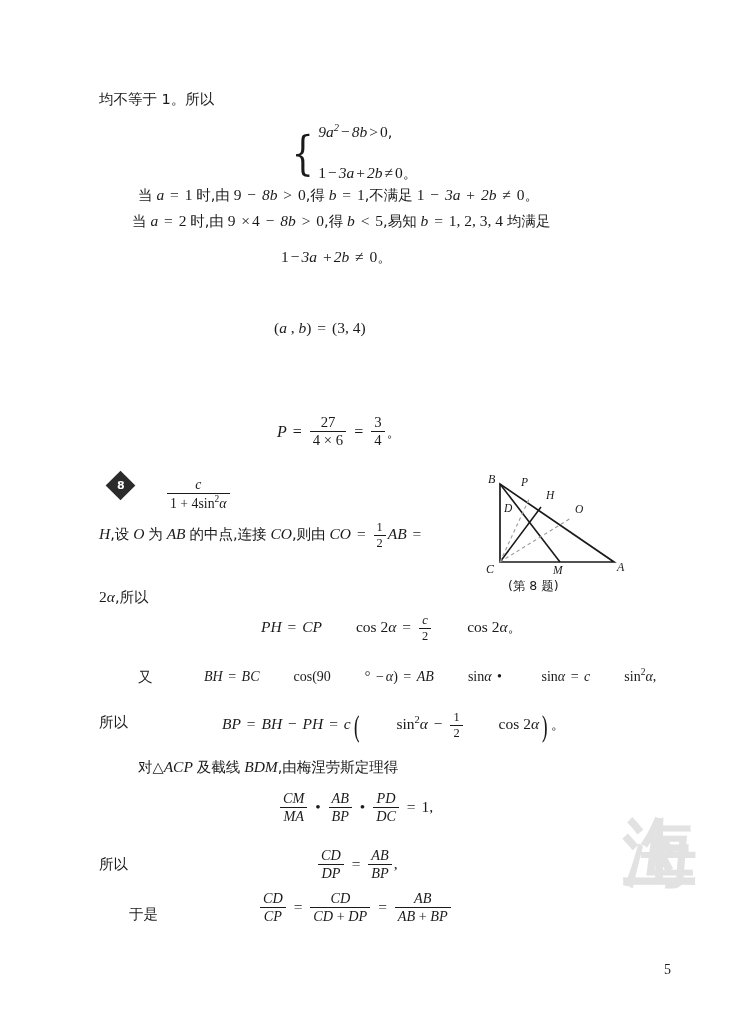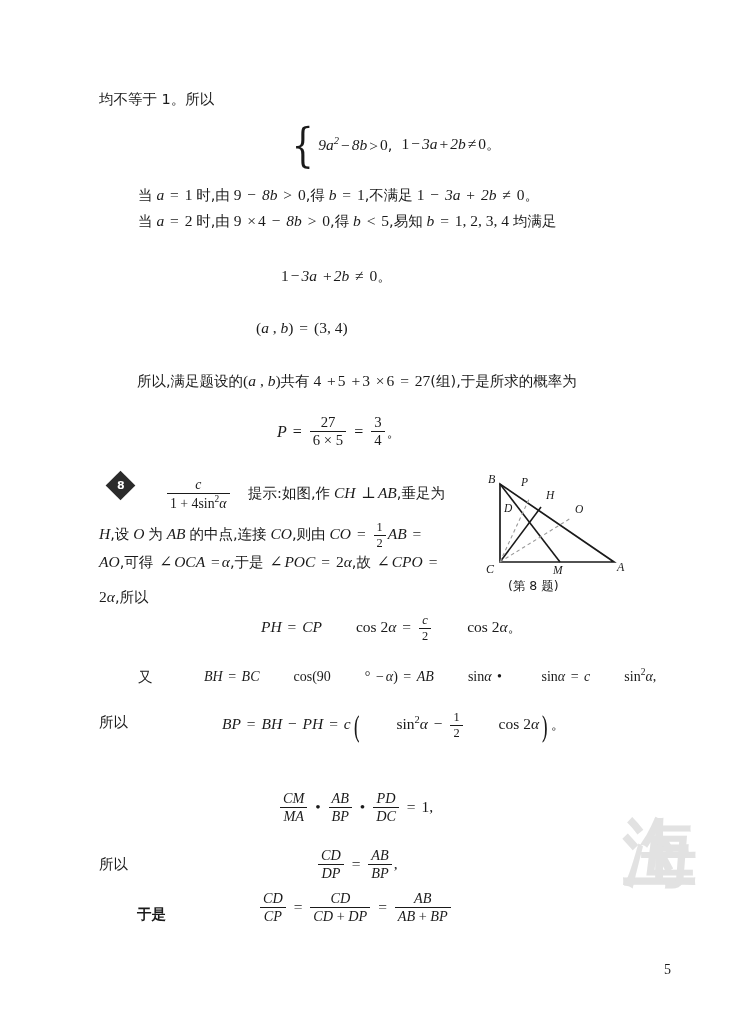--- a/index.html
+++ b/index.html
@@ -22,21 +22,21 @@
   .frac{display:inline-block;vertical-align:-0.55em;text-align:center;margin:0 2px;}
   .frac > span{display:block;padding:0 3px;font-size:0.92em;line-height:1.18;}
   .frac .num{border-bottom:1.1px solid #1a1a1a;}
   .frac.sm{vertical-align:-0.5em;}
   .frac.sm > span{font-size:0.8em;}
 
   
   .sys{position:absolute;display:flex;align-items:center;}
   .sys .brace{font-size:46px;line-height:1;font-family:"DejaVu Serif",serif;
               transform:scaleX(.75);margin-right:1px;}
-  .sys .rows{display:flex;flex-direction:row;gap:9px;font-size:15.5px;}
+  .sys .rows{display:flex;flex-direction:column;gap:23px;font-size:15.5px;}
 
   
   .bp{display:inline-block;font-size:30px;line-height:0;vertical-align:-0.30em;
       transform:scaleX(.6);font-family:"DejaVu Serif",serif;}
 
   
   .diamond{position:absolute;width:21px;height:21px;background:#2b2b2b;
            transform:rotate(45deg);display:flex;align-items:center;justify-content:center;}
   .diamond span{transform:rotate(-45deg);color:#ffffff;font-size:11px;
                 font-family:"DejaVu Sans",sans-serif;font-weight:bold;line-height:1;}
@@ -69,65 +69,56 @@
       <div>
         1<span class="op">−</span><i class="v">3a</i><span class="op">+</span><i class="v">2b</i><span class="op">≠</span>0<span class="cjk">。</span>
       </div>
     </div>
   </div>
 
   <div class="line" style="left:138px;top:185px;">
     <span class="cjk">当</span> <i class="v">a</i> <span class="op">=</span> 1 <span class="cjk">时,由</span> 9 <span class="op">−</span> <i class="v">8b</i> <span class="op">&gt;</span> 0<span class="cjk">,得</span> <i class="v">b</i> <span class="op">=</span> 1<span class="cjk">,不满足</span> 1 <span class="op">−</span> <i class="v">3a</i> <span class="op">+</span> <i class="v">2b</i> <span class="op">≠</span> 0<span class="cjk">。</span>
   </div>
 
-  <div class="line" style="left:138px;top:211px;">
+  <div class="line" style="left:132px;top:211px;">
     <span class="cjk">当</span> <i class="v">a</i> <span class="op">=</span> 2 <span class="cjk">时,由</span> 9 <span class="op">×</span>4 <span class="op">−</span> <i class="v">8b</i> <span class="op">&gt;</span> 0<span class="cjk">,得</span> <i class="v">b</i> <span class="op">&lt;</span> 5<span class="cjk">,易知</span> <i class="v">b</i> <span class="op">=</span> 1, 2, 3, 4 <span class="cjk">均满足</span>
   </div>
 
-  <div class="ctr" style="left:281px;top:248px;margin-top:19px;">
+  <div class="ctr" style="left:281px;top:248px;">
     1<span class="op">−</span><i class="v">3a</i> <span class="op">+</span><i class="v">2b</i> <span class="op">≠</span> 0<span class="cjk">。</span>
   </div>
 
 
-  <div class="ctr" style="left:256px;top:319px;">
+  <div class="ctr" style="left:274px;top:319px;">
     (<i class="v">a</i> , <i class="v">b</i>) <span class="op">=</span> (3, 4)
   </div>
 
 
-  <div class="line" style="left:137px;top:371px;">
-    <span class="cjk">所以,满足题设的</span>(<i class="v">a</i> , <i class="v">b</i>)<span class="cjk">共有</span> 4 <span class="op">+</span>5 <span class="op">+</span>3 <span class="op">×</span>6 <span class="op">=</span> 27<span class="cjk">(组),于是所求的概率为</span>
-  </div>
 
   <div class="ctr" style="left:277px;top:414px;font-size:16px;">
     <i class="v">P</i> <span class="op">=</span>
-    <span class="frac"><span class="num">27</span><span>6 × 5</span></span>
+    <span class="frac"><span class="num">27</span><span>4 × 6</span></span>
     <span class="op">=</span>
     <span class="frac"><span class="num">3</span><span>4</span></span><span class="cjk">。</span>
   </div>
 
   <div class="diamond" style="left:110px;top:475px;">
     <span>8</span>
   </div>
 
   <div class="ctr" style="left:165px;top:477px;font-size:15px;">
     <span class="frac"><span class="num"><i class="v">c</i></span><span>1 + 4sin<sup class="e">2</sup><i class="v">α</i></span></span>
   </div>
 
-  <div class="line" style="left:248px;top:483px;">
-    <span class="cjk">提示:如图,作</span> <i class="v">CH</i> <span class="op">⊥</span><i class="v">AB</i><span class="cjk">,垂足为</span>
-  </div>
 
   <div class="line" style="left:99px;top:520px;">
     <i class="v">H</i><span class="cjk">,设</span> <i class="v">O</i> <span class="cjk">为</span> <i class="v">AB</i> <span class="cjk">的中点,连接</span> <i class="v">CO</i><span class="cjk">,则由</span> <i class="v">CO</i> <span class="op">=</span>
     <span class="frac sm"><span class="num">1</span><span>2</span></span><i class="v">AB</i> <span class="op">=</span>
   </div>
 
-  <div class="line" style="left:99px;top:552px;">
-    <i class="v">AO</i><span class="cjk">,可得</span> <span class="op">∠</span><i class="v">OCA</i> <span class="op">=</span><i class="v">α</i><span class="cjk">,于是</span> <span class="op">∠</span><i class="v">POC</i> <span class="op">=</span> 2<i class="v">α</i><span class="cjk">,故</span> <span class="op">∠</span><i class="v">CPO</i> <span class="op">=</span>
-  </div>
 
   <div class="line" style="left:99px;top:580px;margin-top:7px;">
     2<i class="v">α</i><span class="cjk">,所以</span>
   </div>
 
   <div class="figure" style="left:478px;top:470px;">
     <svg width="150" height="105" viewBox="0 0 150 105">
 
       <polygon points="22,14 22,92 136,92" fill="none" stroke="#1a1a1a" stroke-width="1.7"></polygon>
 
@@ -162,38 +153,41 @@
   <div class="ctr" style="left:204px;top:667px;font-size:14px;">
     <i class="v">BH</i> <span class="op">=</span> <i class="v">BC</i><span class="up">cos</span>(90<span class="up">°</span> <span class="op">−</span><i class="v">α</i>) <span class="op">=</span> <i class="v">AB</i><span class="up">sin</span><i class="v">α</i> <span class="op">•</span> <span class="up">sin</span><i class="v">α</i> <span class="op">=</span> <i class="v">c</i><span class="up">sin</span><sup class="e">2</sup><i class="v">α</i>,
   </div>
 
   <div class="line cjk" style="left:99px;top:713px;">所以</div>
   <div class="ctr" style="left:222px;top:710px;font-size:15.5px;">
     <i class="v">BP</i> <span class="op">=</span> <i class="v">BH</i> <span class="op">−</span> <i class="v">PH</i> <span class="op">=</span> <i class="v">c</i><span class="bp">(</span><span class="up">sin</span><sup class="e">2</sup><i class="v">α</i> <span class="op">−</span>
     <span class="frac sm"><span class="num">1</span><span>2</span></span><span class="up">cos</span> 2<i class="v">α</i><span class="bp">)</span><span class="cjk">。</span>
   </div>
 
+  <div class="line" style="left:138px;top:757px;">
+    <span class="cjk">对△</span><i class="v">ACP</i> <span class="cjk">及截线</span> <i class="v">BDM</i><span class="cjk">,由梅涅劳斯定理得</span>
+  </div>
 
   <div class="ctr" style="left:278px;top:790px;font-size:15.5px;">
     <span class="frac"><span class="num"><i class="v">CM</i></span><span><i class="v">MA</i></span></span>
     <span class="op">•</span>
     <span class="frac"><span class="num"><i class="v">AB</i></span><span><i class="v">BP</i></span></span>
     <span class="op">•</span>
     <span class="frac"><span class="num"><i class="v">PD</i></span><span><i class="v">DC</i></span></span>
     <span class="op">=</span> 1,
   </div>
 
   <div class="line cjk" style="left:99px;top:855px;">所以</div>
   <div class="ctr" style="left:316px;top:847px;font-size:15.5px;">
     <span class="frac"><span class="num"><i class="v">CD</i></span><span><i class="v">DP</i></span></span>
     <span class="op">=</span>
     <span class="frac"><span class="num"><i class="v">AB</i></span><span><i class="v">BP</i></span></span>,
   </div>
 
-  <div class="line cjk" style="left:137px;top:905px;font-weight:bold;">于是</div>
+  <div class="line cjk" style="left:129px;top:905px;">于是</div>
   <div class="ctr" style="left:258px;top:890px;font-size:15.5px;">
     <span class="frac"><span class="num"><i class="v">CD</i></span><span><i class="v">CP</i></span></span>
     <span class="op">=</span>
     <span class="frac"><span class="num"><i class="v">CD</i></span><span><i class="v">CD</i> + <i class="v">DP</i></span></span>
     <span class="op">=</span>
     <span class="frac"><span class="num"><i class="v">AB</i></span><span><i class="v">AB</i> + <i class="v">BP</i></span></span>
   </div>
 
   <div class="watermark" style="left:625px;top:756px;">上海</div>
 

